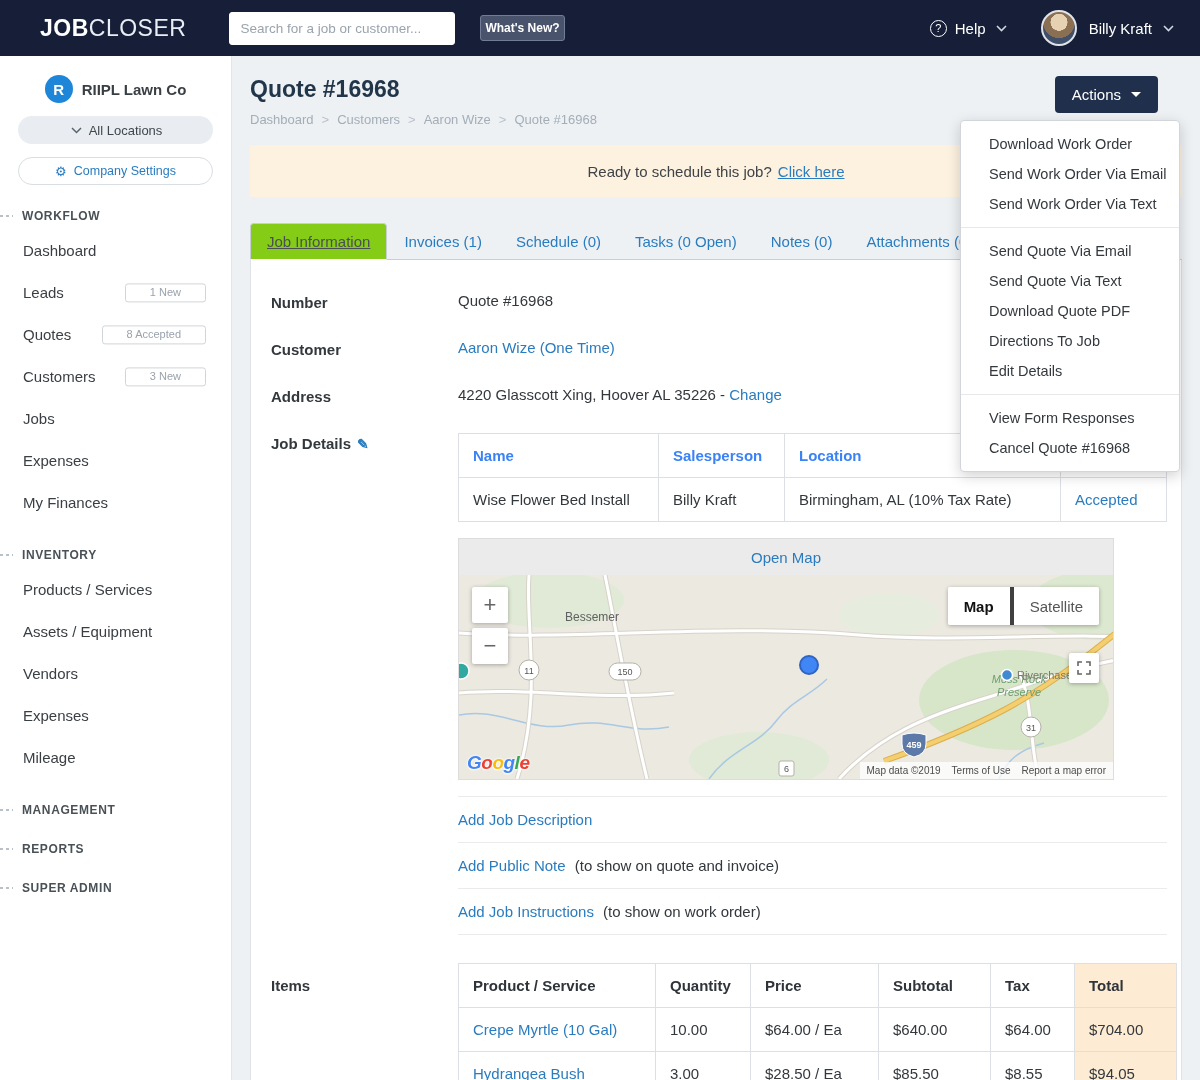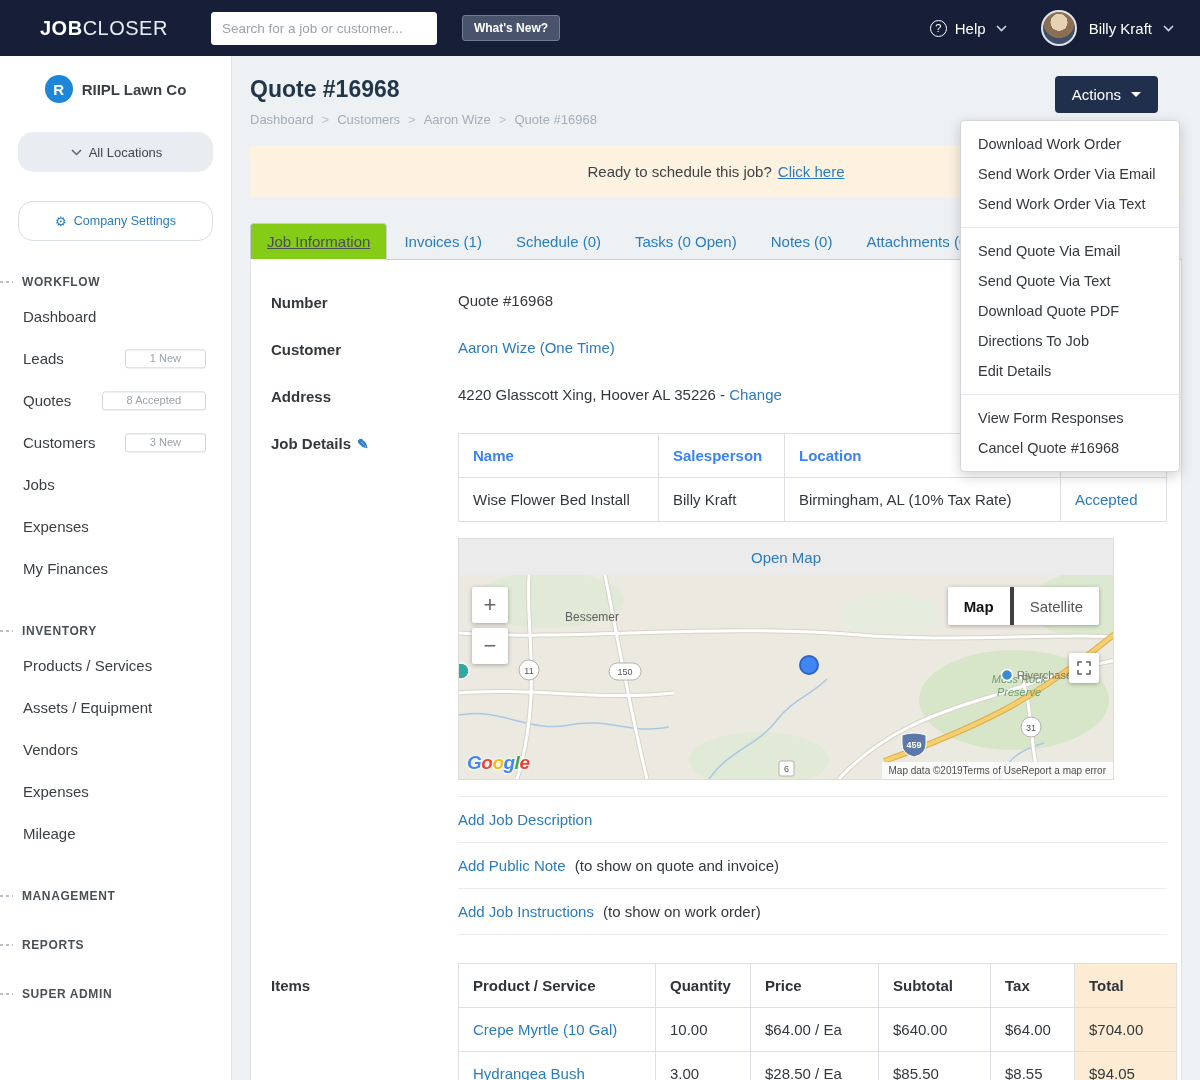--- a/index.html
+++ b/index.html
@@ -6,51 +6,51 @@
   html,body { margin:0; padding:0; }
   body {
     width:1200px; height:1080px; overflow:hidden; position:relative;
     font-family:"Liberation Sans", sans-serif; background:#eef1f4; color:#33383d;
   }
   a { text-decoration:none; }
 
   
   .topbar { position:absolute; top:0; left:0; width:1200px; height:56px;
     background:#161f37; display:flex; align-items:center; z-index:100; }
-  .logo { margin-left:40px; font-size:20px; color:#fff; letter-spacing:.5px; cursor:pointer; white-space:nowrap; }
+  .logo { margin-left:40px; font-size:23px; color:#fff; letter-spacing:.5px; cursor:pointer; white-space:nowrap; }
   .logo-bold { font-weight:700; }
   .logo-light { font-weight:300; color:#e9edf4; }
   .global-search { margin-left:43px; width:226px; height:33px; border:1px solid #fff; border-radius:3px;
     padding:0 10px; font-size:13.5px; color:#333; background:#fff; outline:none; font-family:inherit; }
   .global-search::placeholder { color:#9aa3ad; }
   .whats-new { margin-left:25px; background:#49536b; border:1px solid #717d97; color:#fff;
-    font-size:12px; font-weight:700; border-radius:3px; padding:5px 11px; cursor:pointer; font-family:inherit; }
+    font-size:12px; font-weight:700; border-radius:3px; padding:5px 4px; cursor:pointer; font-family:inherit; }
   .top-right { margin-left:auto; display:flex; align-items:center; margin-right:26px; color:#fff; }
   .help { display:flex; align-items:center; gap:8px; font-size:15px; cursor:pointer; }
   .qmark { width:17px; height:17px; border:1px solid #fff; border-radius:50%; font-size:11px;
     display:flex; align-items:center; justify-content:center; }
   .chev { display:inline-flex; margin-left:2px; }
   .avatar { width:36px; height:36px; border-radius:50%; margin:0 12px 0 34px; cursor:pointer;
     background:radial-gradient(circle at 50% 32%, #e6d2b2 0 31%, #8a6f52 32% 58%, #41506a 59%);
     border:2px solid #dfe3ea; }
   .user { display:flex; align-items:center; gap:9px; font-size:15px; cursor:pointer; }
 
   
   .sidebar { position:absolute; top:56px; left:0; width:232px; bottom:0; background:#fff;
     border-right:1px solid #e2e6ea; }
   .company { display:flex; align-items:center; justify-content:center; gap:9px; padding-top:19px; }
   .company-logo { width:28px; height:28px; border-radius:50%; background:#1d86d8; color:#fff;
     font-weight:700; font-size:15px; display:flex; align-items:center; justify-content:center; }
   .company-name { font-size:15px; font-weight:700; color:#3a3f44; }
-  .pill { margin:29px 18px 0; height:40px; border-radius:15px; display:flex; align-items:center;
+  .pill { margin:13px 18px 0; height:28px; border-radius:15px; display:flex; align-items:center;
     justify-content:center; gap:7px; font-size:13px; cursor:pointer; }
   .pill.locations { background:#e9edf1; color:#3f464d; }
   .pill.settings { background:#fff; border:1px solid #d9dee3; color:#2a7cbf; font-size:12.5px; }
   .gear { font-size:13px; line-height:1; }
-  .side-section { position:relative; margin-top:33px; padding-left:22px; font-size:12px; font-weight:700;
+  .side-section { position:relative; margin-top:23px; padding-left:22px; font-size:12px; font-weight:700;
     letter-spacing:.6px; color:#4a5156; line-height:16px; }
   .ticks { position:absolute; left:0; top:7px; width:13px; height:2px;
     background:repeating-linear-gradient(90deg,#b9c0c7 0 3px,transparent 3px 6px); }
   .side-items { margin-top:6px; }
   .side-item { position:relative; line-height:42px; padding:0 25px 0 23px; font-size:15px;
     color:#3a3f44; cursor:pointer; }
   .side-badge { position:absolute; right:25px; top:50%; transform:translateY(-50%);
     border:1px solid #d0d5da; color:#9aa2ab; font-size:11px; border-radius:3px; padding:2px 24px;
     background:#fff; line-height:1.2; }
 
@@ -62,21 +62,21 @@
   .breadcrumb a { color:#a3aeb8; cursor:pointer; }
   .sep { color:#b9c2ca; }
   .actions-btn { position:absolute; top:20px; right:42px; background:#20304c; color:#fff; border:none;
     border-radius:4px; font-size:15px; padding:10px 17px; display:flex; align-items:center; gap:10px;
     cursor:pointer; font-family:inherit; }
   .caret-down { width:0; height:0; border-left:5px solid transparent; border-right:5px solid transparent;
     border-top:5px solid #fff; }
   .actions-menu { position:absolute; top:64px; right:20px; width:220px; background:#fff;
     border:1px solid #d2d6da; border-radius:4px; box-shadow:0 4px 14px rgba(0,0,0,.18);
     padding:8px 0; z-index:60; }
-  .menu-item { padding:7px 17px; font-size:14.5px; color:#34393e; cursor:pointer; white-space:nowrap; }
+  .menu-item { padding:7px 28px; font-size:14.5px; color:#34393e; cursor:pointer; white-space:nowrap; }
   .menu-divider { height:1px; background:#e6e8ea; margin:8px 0; }
 
   .banner { margin:18px 18px 0; height:52px; background:#fdf2e0; display:flex; align-items:center;
     justify-content:center; gap:6px; font-size:15px; color:#3f4348; }
   .banner-link { color:#2a7cbf; text-decoration:underline; cursor:pointer; }
 
   .tabs { margin:26px 18px 0; display:flex; border-bottom:1px solid #c9ced3; }
   .tab { padding:9px 16px; font-size:15px; color:#2a7cbf; cursor:pointer; border:1px solid transparent;
     border-bottom:none; border-radius:4px 4px 0 0; position:relative; margin-bottom:-1px; }
   .tab.active { background:#84cc16; color:#4a4f54; border-color:#c9ced3; border-bottom:1px solid #fff; z-index:2;text-decoration:underline; }
@@ -112,21 +112,21 @@
     display:flex; align-items:center; font-family:inherit; }
   .type-btn.map { font-weight:700; color:#111; }
   .type-btn.sat { color:#565656; border-left:4px solid #404040; }
   .map-fs { position:absolute; right:14px; top:78px; width:30px; height:30px; background:#fff;
     border:none; border-radius:2px; box-shadow:0 1px 4px rgba(0,0,0,.3); cursor:pointer;
     display:flex; align-items:center; justify-content:center; }
   .map-google { position:absolute; left:8px; bottom:5px; font-size:19px; font-weight:700;
     letter-spacing:-.5px; text-shadow:0 0 2px #fff, 0 0 3px #fff, 0 1px 2px #fff; cursor:pointer;font-style:italic; }
   .gl1,.gl4 { color:#4285F4; } .gl2,.gl6 { color:#EA4335; } .gl3 { color:#FBBC05; } .gl5 { color:#34A853; }
   .map-attr { position:absolute; right:0; bottom:0; background:rgba(255,255,255,.75); font-size:10px;
-    color:#4c4c4c; padding:3px 7px; display:flex; align-items:center; }
+    color:#4c4c4c; padding:3px 7px; display:flex; gap:11px; align-items:center; }
   .map-attr a { color:#4c4c4c; cursor:pointer; }
 
   .add-rows { margin-top:16px; }
   .add-row { border-bottom:1px solid #ebebeb; padding:14px 0; font-size:15px; }
   .add-row.top { border-top:1px solid #ebebeb; }
   .suffix { margin-left:5px; color:#33383d; }
 
   table.items-table { border-collapse:collapse; width:718px; table-layout:fixed; }
   table.items-table th, table.items-table td { border:1px solid #dcdfe3; padding:13px 14px;
     text-align:left; font-size:15px; overflow:hidden; white-space:nowrap; }

